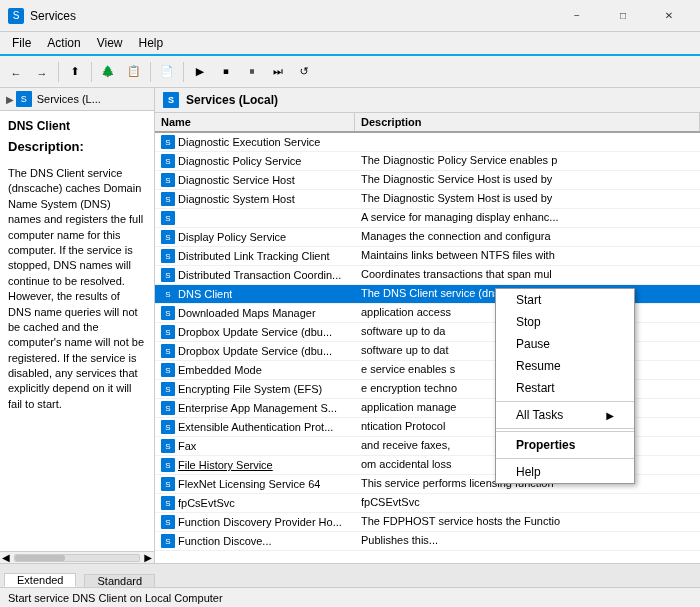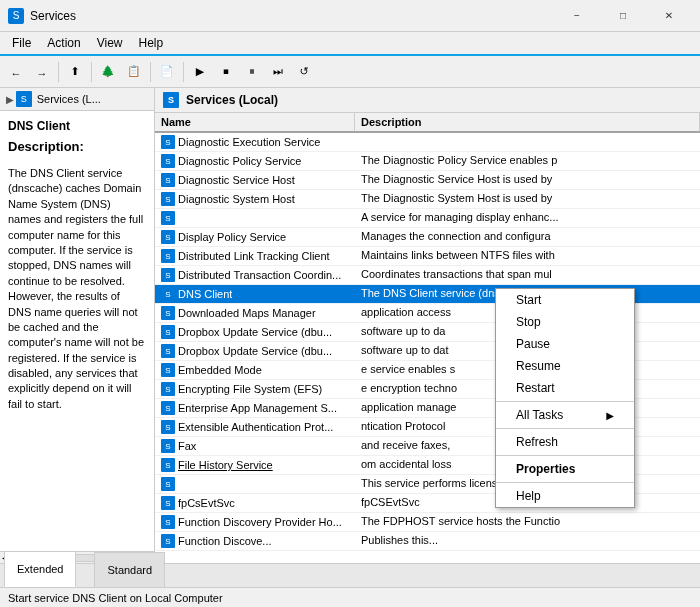--- a/index.html
+++ b/index.html
@@ -234,27 +234,27 @@
     
     .tab-bar {
       height: 24px;
       display: flex;
       align-items: flex-end;
       background: #e8e8e8;
       border-top: 1px solid #ccc;
       padding: 0 4px;
     }
     .tab {
-      padding: 11px 12px;
+      padding: 0 12px;
       border: 1px solid #ccc;
       border-bottom: none;
       background: #e0e0e0;
       cursor: pointer;
       font-size: 11px;
-      margin-right: 18px;
+      margin-right: 8px;
     }
     .tab.active {
       background: white;
       border-bottom: 1px solid white;
     }
 
     
     .table-body::-webkit-scrollbar { width: 14px; }
     .table-body::-webkit-scrollbar-track { background: #f0f0f0; }
     .table-body::-webkit-scrollbar-thumb { background: #c0c0c0; border: 1px solid #999; }
@@ -498,20 +498,21 @@
         <div class="table-row">
           <div class="td name-cell">
             <span style="width: 14px; height: 14px; background: rgb(0, 120, 215); border-radius: 1px; display: inline-flex; align-items: center; justify-content: center; font-size: 8px; color: white; margin-right: 3px; flex-shrink: 0;">S</span>
             <span style="overflow: hidden; text-overflow: ellipsis; white-space: nowrap; text-decoration: underline;">File History Service</span>
           </div>
           <div class="td col-desc" style="overflow: hidden; text-overflow: ellipsis; white-space: nowrap; flex: 1 1 0%;">om accidental loss</div>
         </div>
         <div class="table-row">
           <div class="td name-cell">
             <span style="width: 14px; height: 14px; background: rgb(0, 120, 215); border-radius: 1px; display: inline-flex; align-items: center; justify-content: center; font-size: 8px; color: white; margin-right: 3px; flex-shrink: 0;">S</span>
+            <span style="overflow: hidden; text-overflow: ellipsis; white-space: nowrap;">FlexNet Licensing Service 64</span>
           </div>
           <div class="td col-desc" style="overflow: hidden; text-overflow: ellipsis; white-space: nowrap; flex: 1 1 0%;">This service performs licensing function</div>
         </div>
         <div class="table-row">
           <div class="td name-cell">
             <span style="width: 14px; height: 14px; background: rgb(0, 120, 215); border-radius: 1px; display: inline-flex; align-items: center; justify-content: center; font-size: 8px; color: white; margin-right: 3px; flex-shrink: 0;">S</span>
             <span style="overflow: hidden; text-overflow: ellipsis; white-space: nowrap;">fpCsEvtSvc</span>
           </div>
           <div class="td col-desc" style="overflow: hidden; text-overflow: ellipsis; white-space: nowrap; flex: 1 1 0%;">fpCSEvtSvc</div>
         </div>
@@ -536,21 +537,20 @@
       <div class="ctx-item">Stop</div>
       <div class="ctx-item">Pause</div>
       <div class="ctx-item">Resume</div>
       <div class="ctx-item">Restart</div>
       <div class="ctx-separator"></div>
       <div class="ctx-item has-submenu">
         <span>All Tasks</span>
         <span class="ctx-submenu-arrow">▶</span>
       </div>
       <div class="ctx-separator"></div>
-      <div class="ctx-item">Refresh</div>
       <div class="ctx-separator"></div>
       <div class="ctx-item bold-item">Properties</div>
       <div class="ctx-separator"></div>
       <div class="ctx-item">Help</div>
     </div>
 
   </div>
 </div>
 
 <div class="tab-bar">

